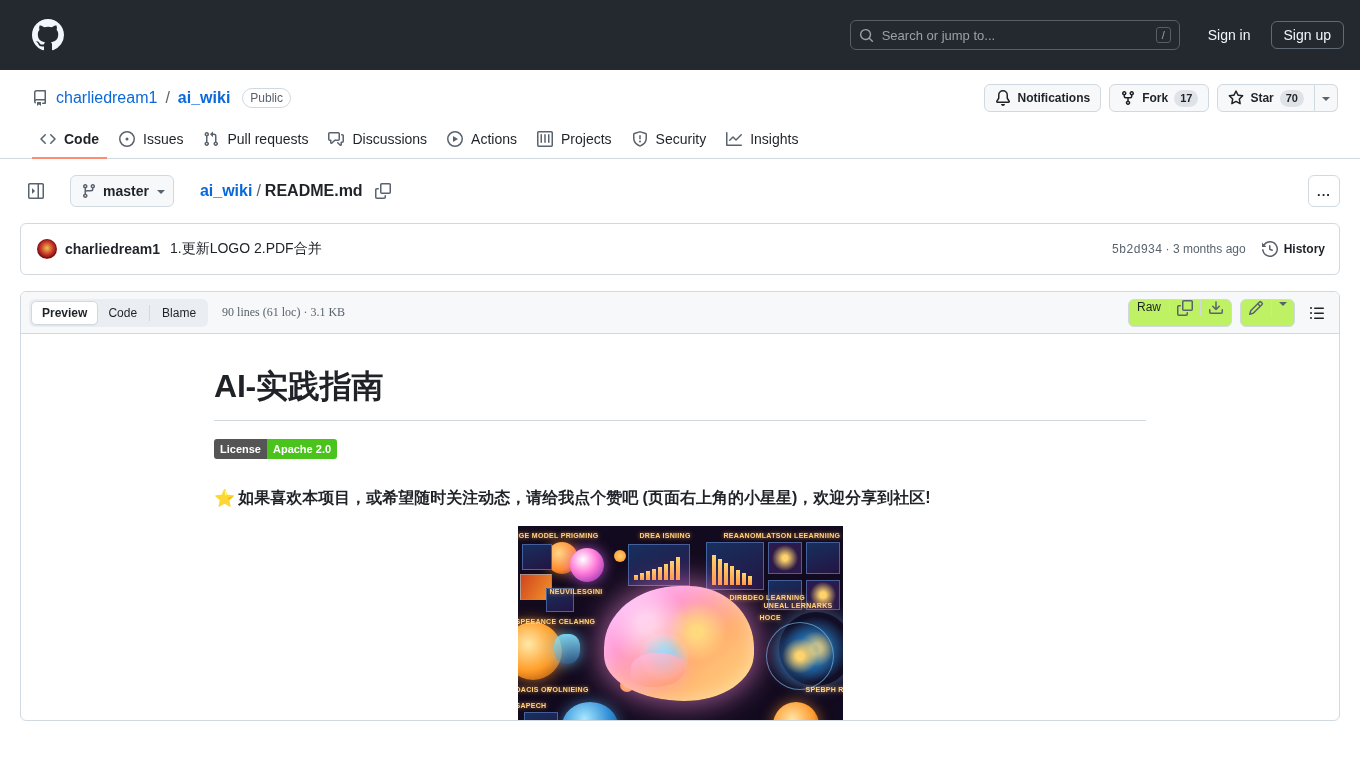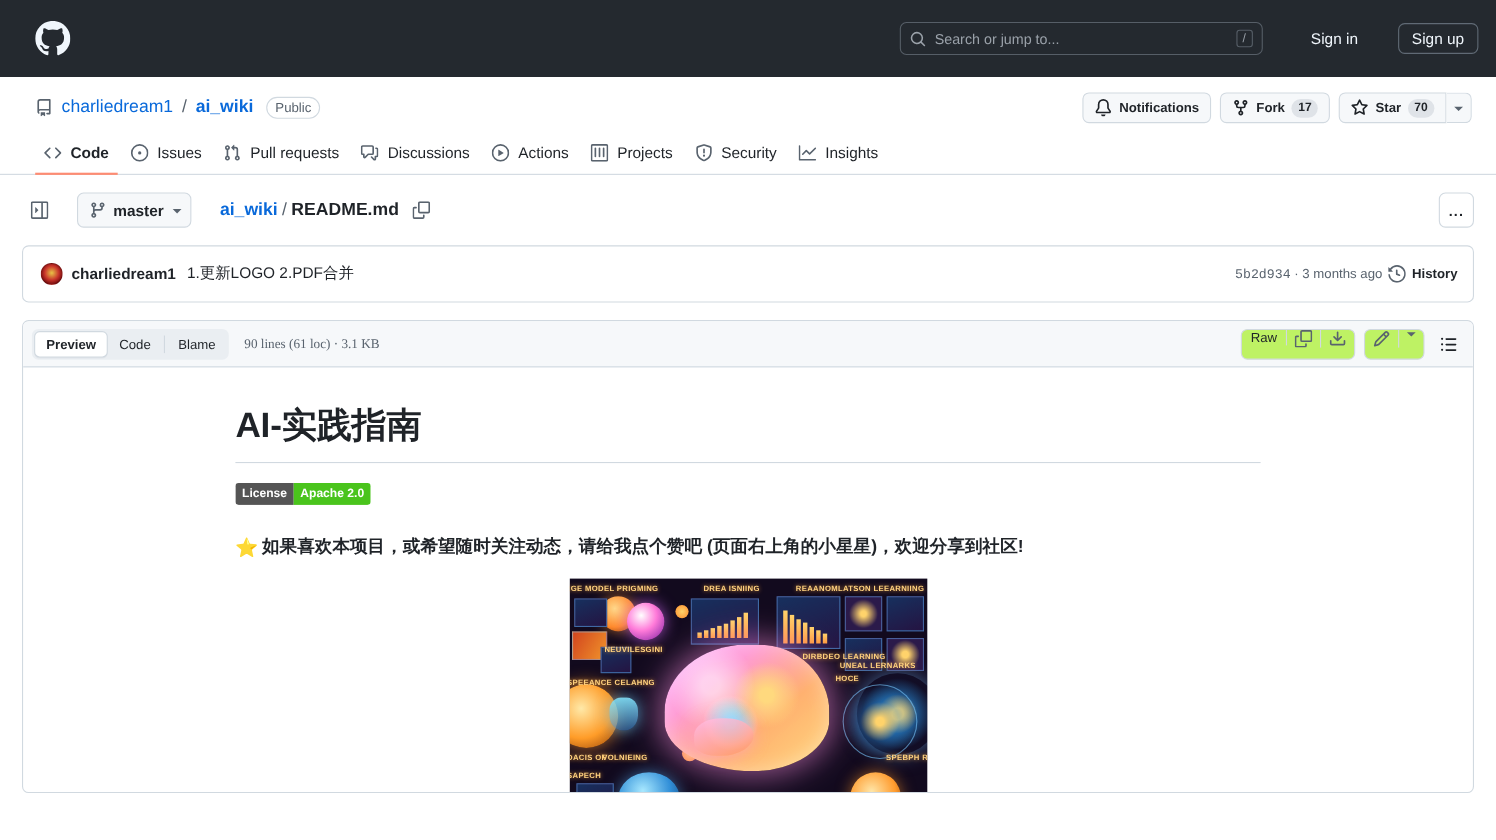--- a/index.html
+++ b/index.html
@@ -38,21 +38,21 @@
     width: 0; height: 0;
     border-left: 4px solid transparent;
     border-right: 4px solid transparent;
     border-top: 4px solid #b9bfc6;
     display: inline-block;
     margin-top: 2px;
   }
   .hdr-right {
     position: absolute;
     right: 16px; top: 0; bottom: 0;
-    display: flex; align-items: center; gap: 16px;
+    display: flex; align-items: center; gap: 0;
   }
   .search-box {
     width: 330px; height: 30px;
     background: #24292f;
     border: 1px solid #565e67;
     border-radius: 6px;
     display: flex; align-items: center;
     padding: 0 8px;
     gap: 8px;
     cursor: text;
@@ -234,21 +234,21 @@
   .avatar {
     width: 20px; height: 20px; border-radius: 50%;
     flex: none; margin-right: 8px;
     background: radial-gradient(circle at 50% 45%, #e8c547 0%, #c9342b 48%, #7a0f10 75%, #2b0406 100%);
     border: 1px solid rgba(0,0,0,.1);
   }
   .commit-author { font-size: 14px; font-weight: 600; color: #1f2328; cursor: pointer; }
   .commit-msg { font-size: 14px; color: #1f2328; margin-left: 10px; cursor: pointer; text-align: center; }
   .commit-right {
     position: absolute; right: 14px; top: 0; bottom: 0;
-    display: flex; align-items: center; gap: 5px;
+    display: flex; align-items: center; gap: 16px;
     font-size: 12px; color: #59636e;
   }
   .commit-sha { font-family: "Liberation Mono", monospace; font-size: 12px; cursor: pointer; }
   .history-link {
     display: flex; align-items: center; gap: 6px;
     font-size: 12px; font-weight: 600; color: #1f2328;
     cursor: pointer;
   }
 
   

